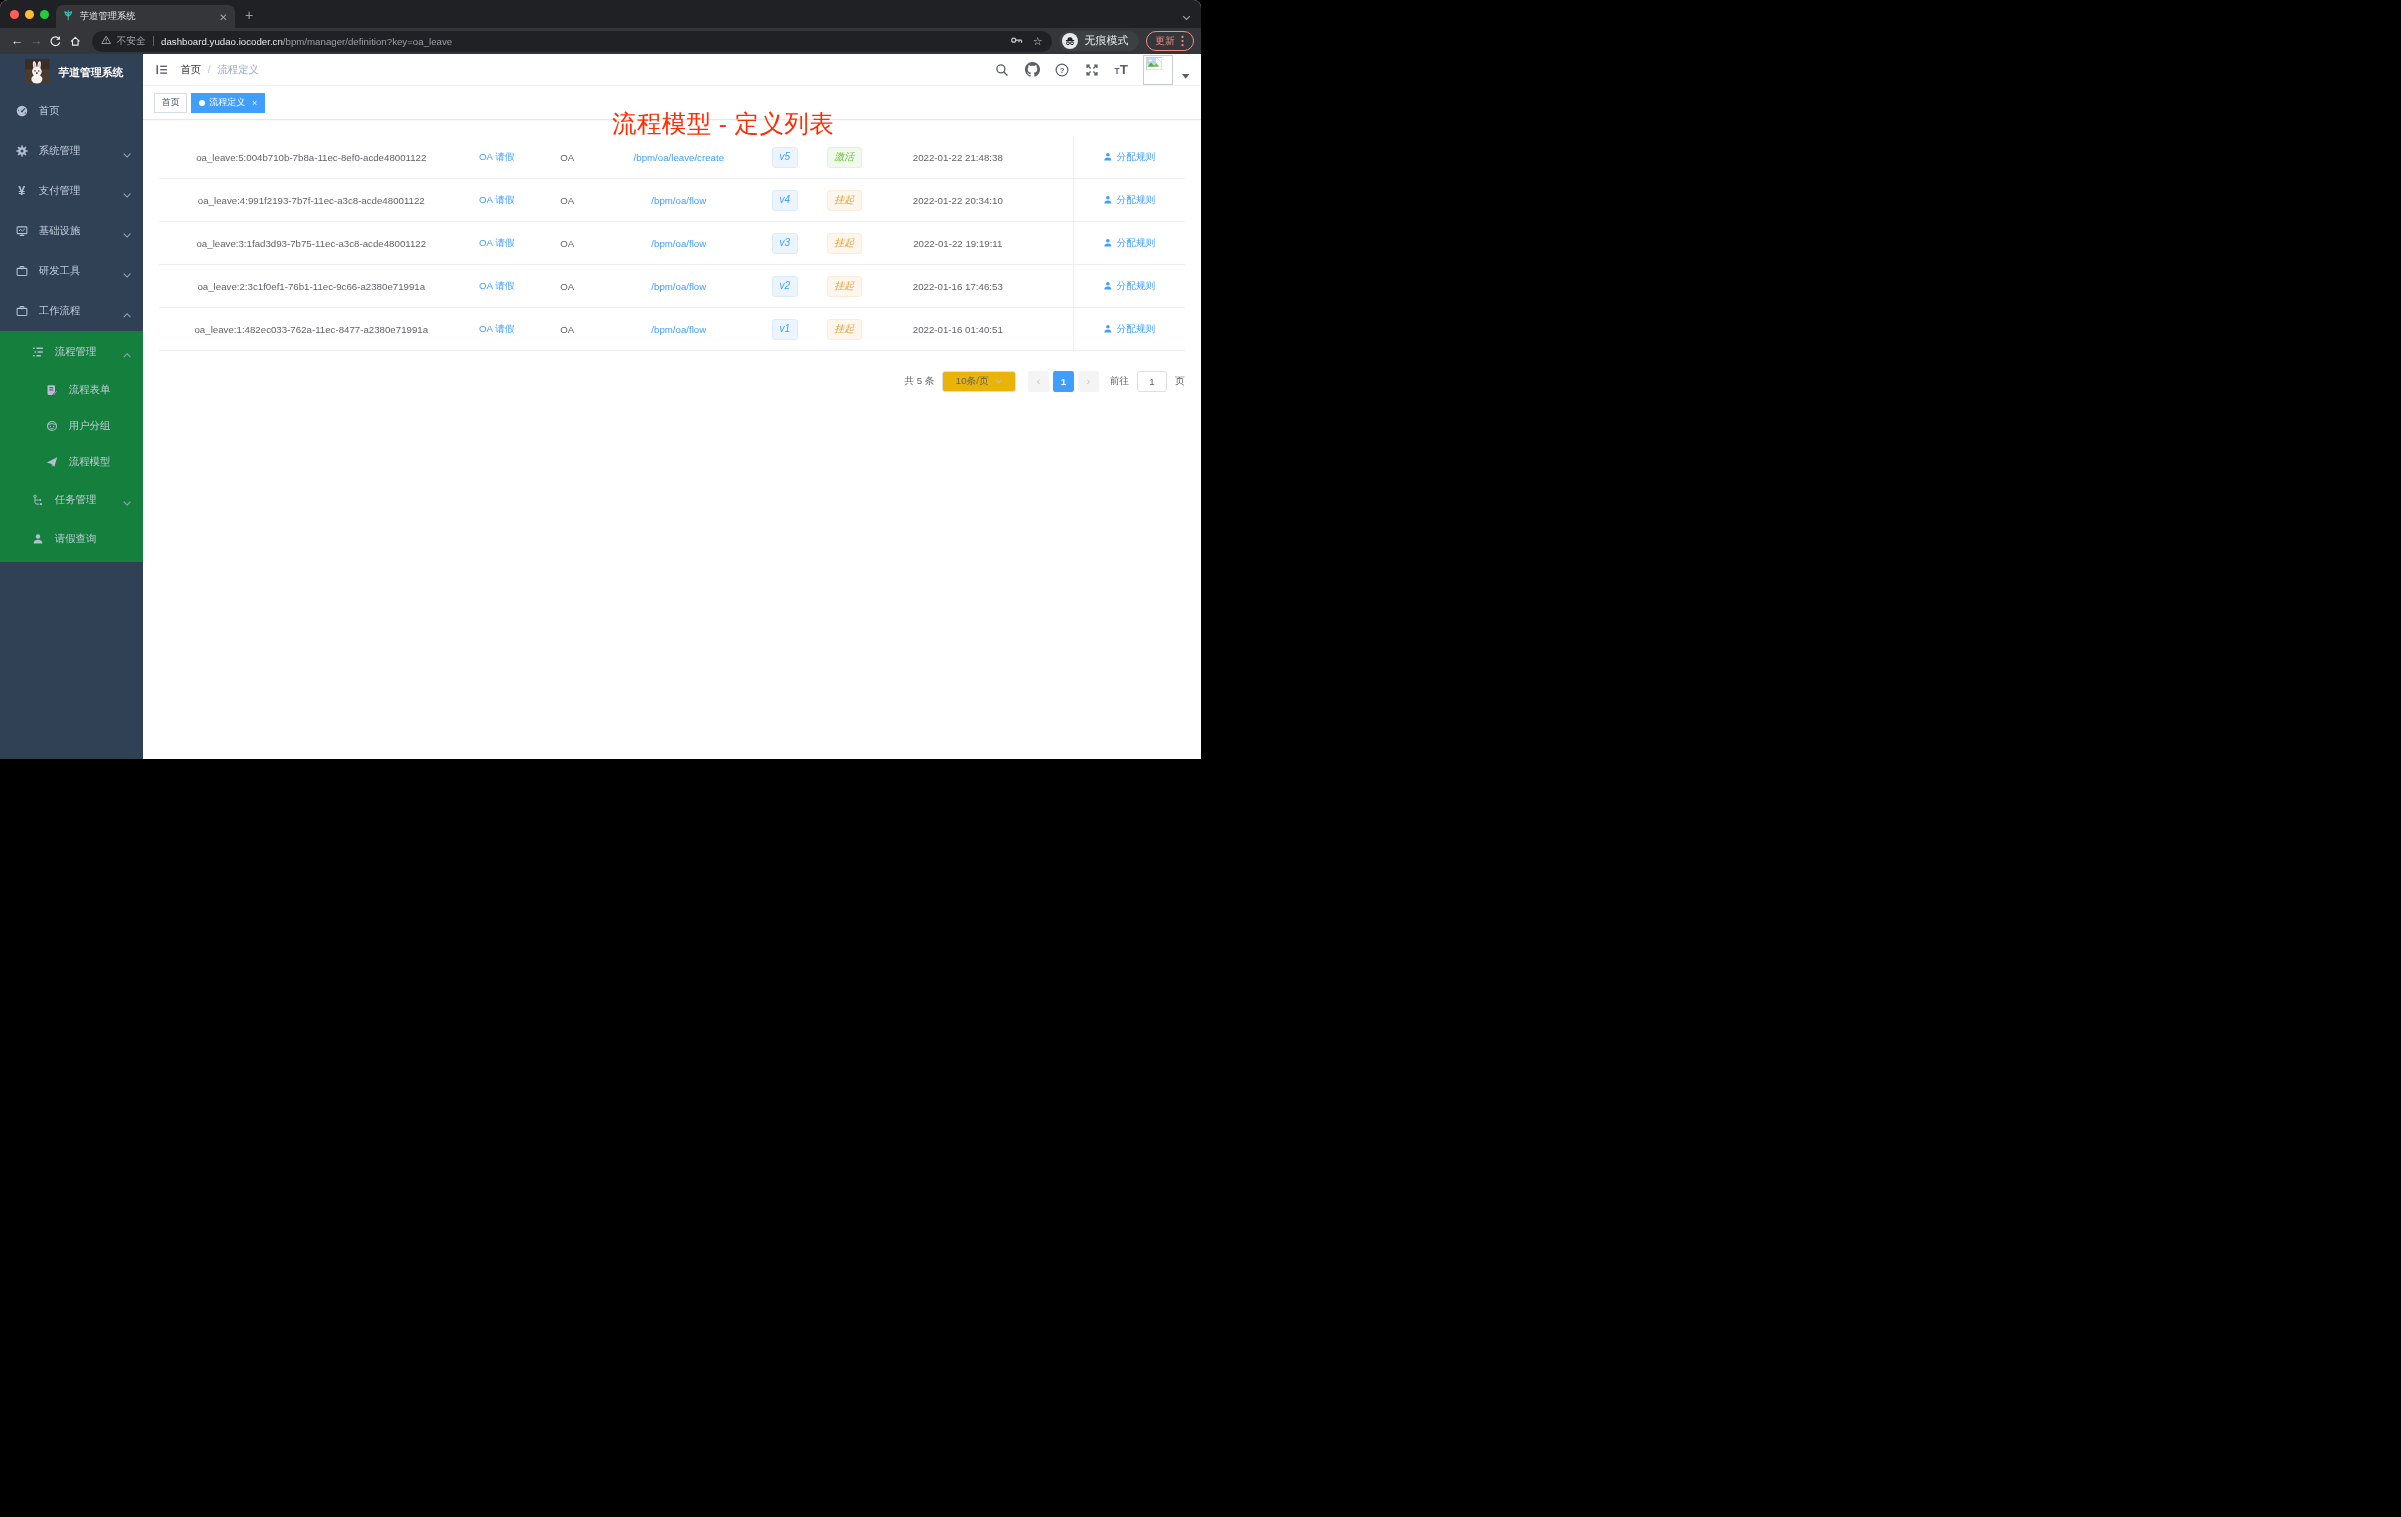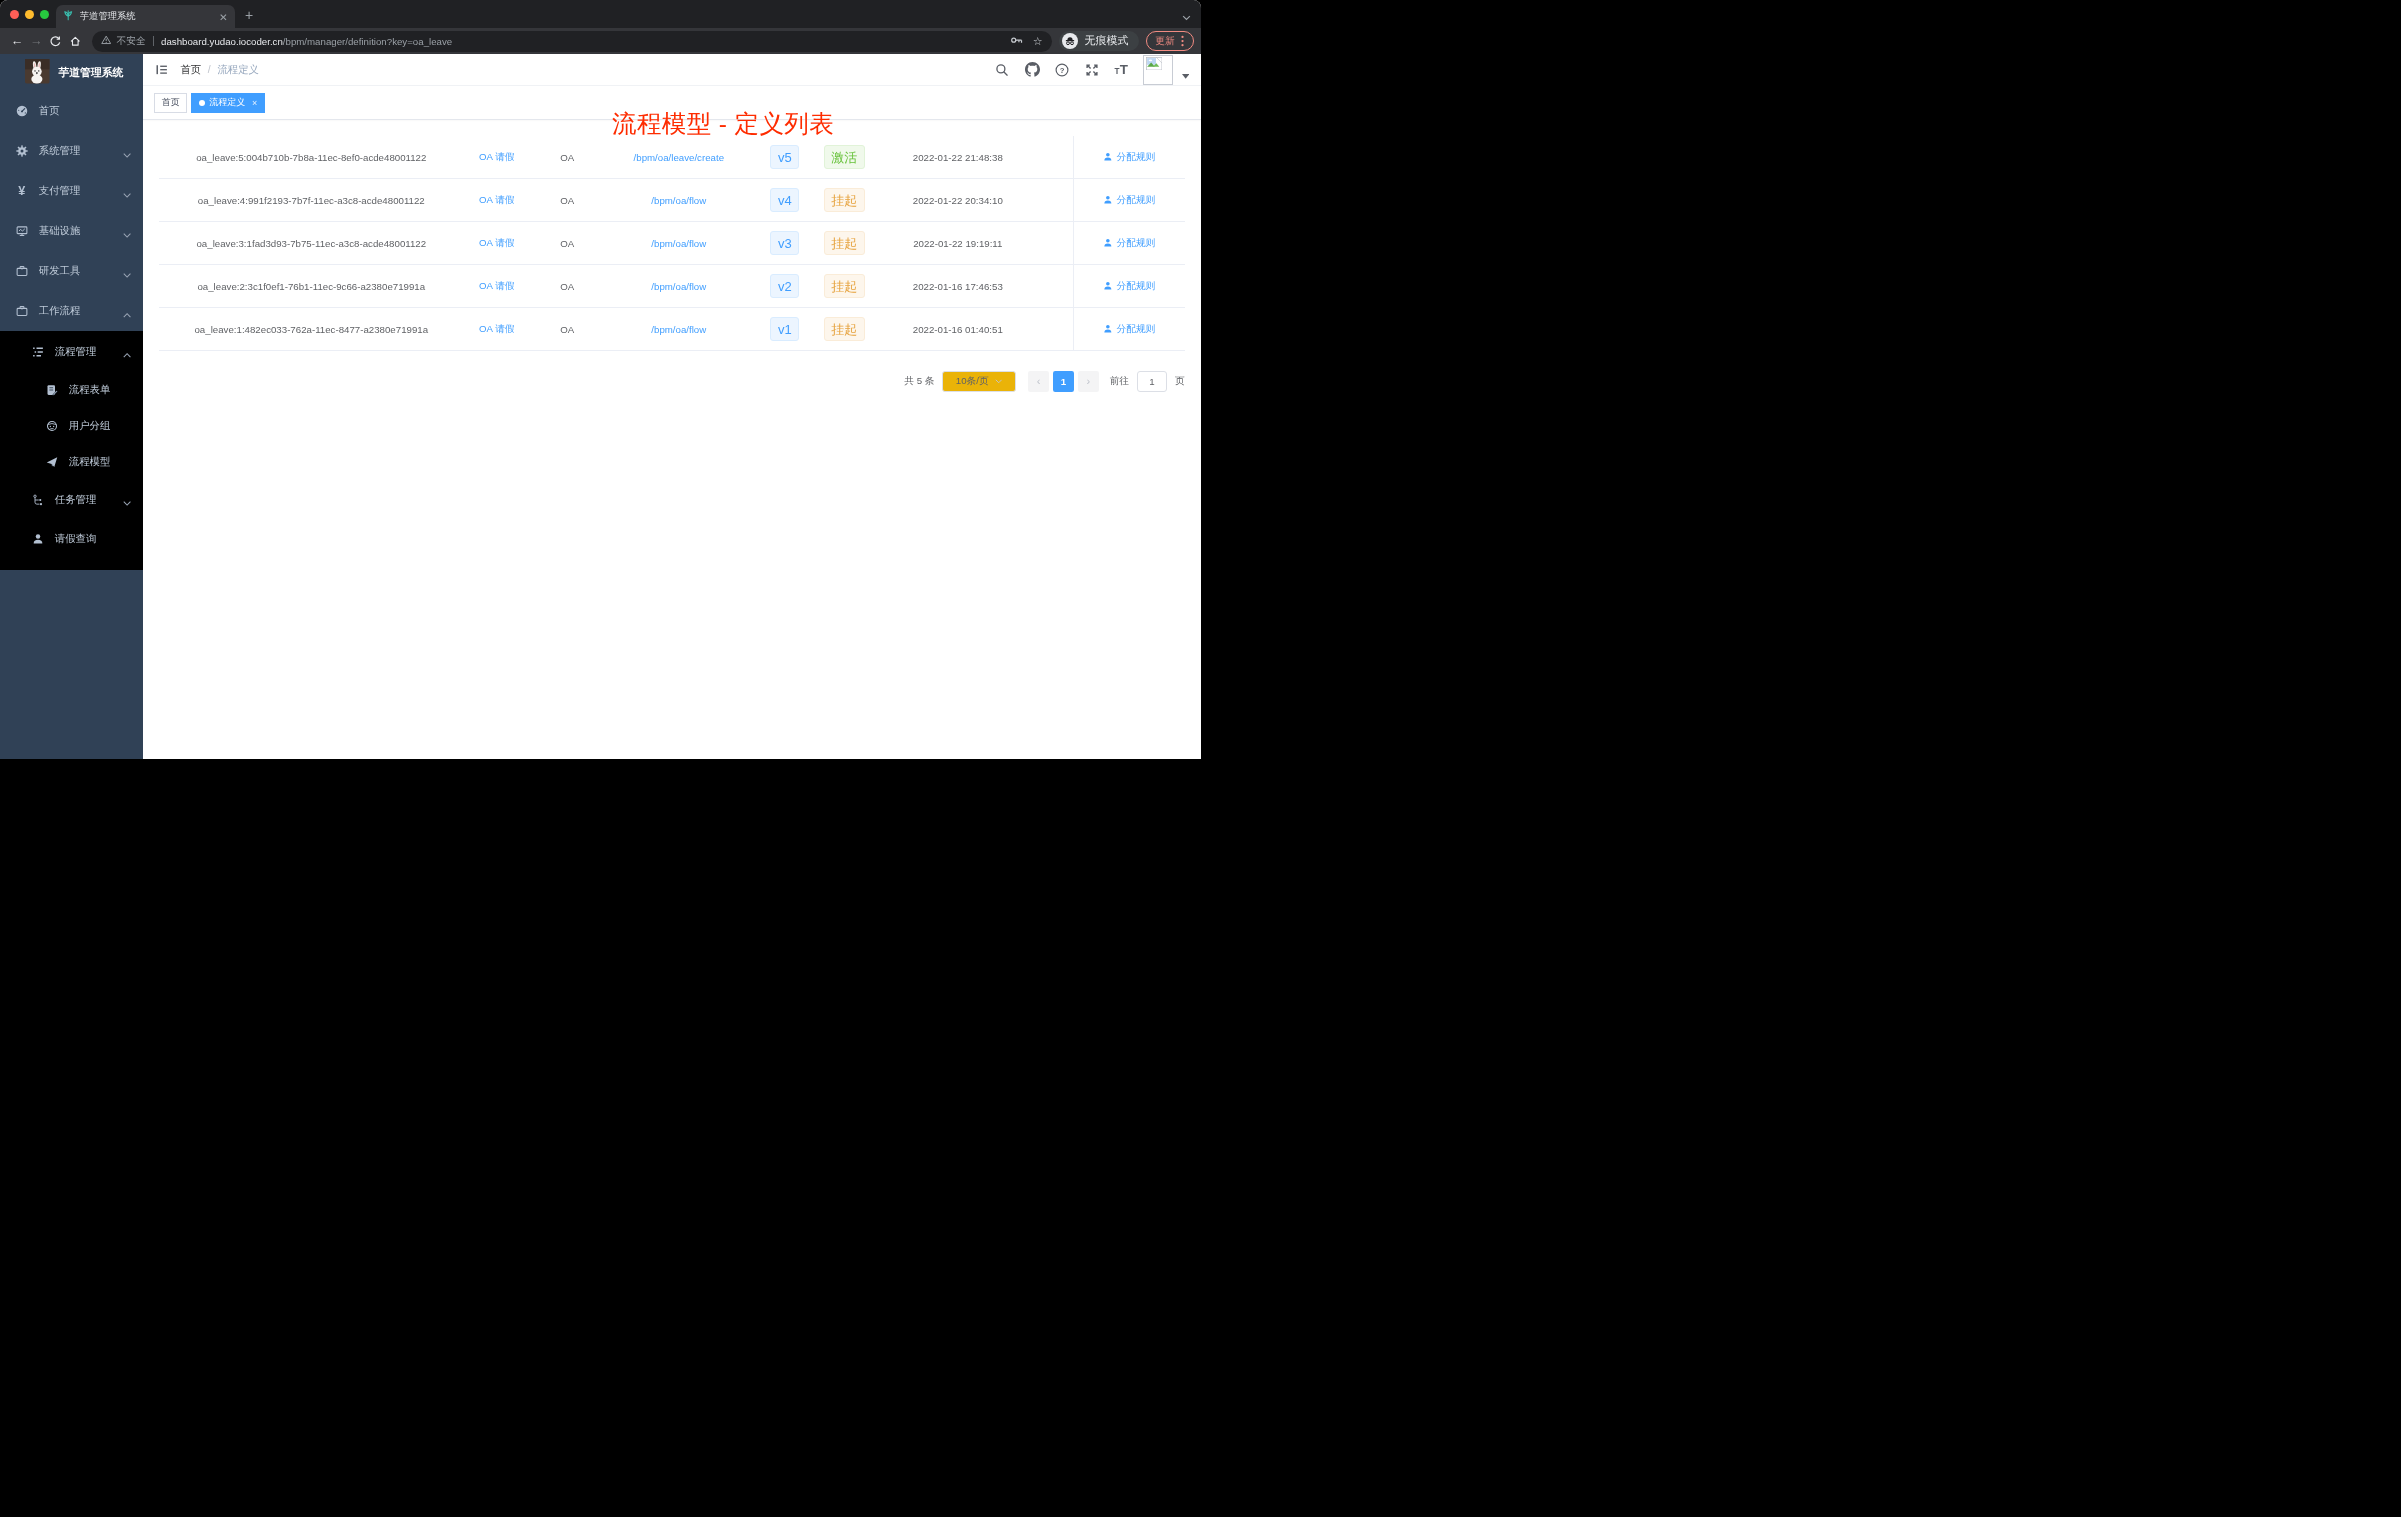--- a/index.html
+++ b/index.html
@@ -33,21 +33,21 @@
   
   .app{display:flex;height:705px;background:#fff;}
   .sidebar{width:143px;flex:0 0 143px;background:#304156;color:#bfcbd9;font-size:10.4px;overflow:hidden;}
   .logo-row{height:37px;display:flex;align-items:center;padding-left:25px;gap:9px;}
   .logo-row .apptitle{color:#fff;font-weight:700;font-size:10.8px;}
   .mi{display:flex;align-items:center;position:relative;cursor:pointer;}
   .mi .ic{width:13.4px;display:flex;justify-content:center;}
   .mi .lbl{margin-left:10.4px;}
   .mi .chev{position:absolute;right:12px;top:50%;margin-top:-2.2px;}
   .lvl1{height:40px;padding-left:15px;}
-  .sub{background:#000000;padding-bottom:11px;}
+  .sub{background:#15803d;padding-bottom:3px;}
   .sub1{height:36px;padding-left:31px;}
   .h55{height:41px;}.h53{height:39px;}.h54{height:40px;}
   .sub2{height:36px;padding-left:45px;}
 
   .main{flex:1;display:flex;flex-direction:column;position:relative;background:#fff;min-width:0;}
   .navbar{height:31px;display:flex;align-items:center;padding:0 12px;border-bottom:0.7px solid #f0f2f5;}
   .hamburger{margin-right:12px;display:flex;}
   .crumb{font-size:10.4px;color:#303133;display:flex;align-items:center;}
   .crumb .sep{color:#c0c4cc;margin:0 6.7px;}
   .crumb .cur{color:#97a8be;}
@@ -75,21 +75,21 @@
   .c-id{width:304px;}
   .c-name{width:67px;}
   .c-cat{width:74px;}
   .c-form{width:149px;}
   .c-ver{width:63px;}
   .c-status{width:56px;}
   .c-time{width:171px;}
   .c-fill{flex:1;}
   .c-op{width:111px;border-left:0.7px solid #ebeef5;align-self:stretch;display:flex;align-items:center;justify-content:center;}
   .link{color:#409eff;cursor:pointer;}
-  .etag{display:inline-block;font-size:13px;line-height:1;padding:4.5px 6.7px;border-radius:3px;border:0.7px solid;}
+  .etag{display:inline-block;font-size:10px;line-height:1;padding:4.5px 6.7px;border-radius:3px;border:0.7px solid;font-style:italic;}
   .etag.ver{background:#ecf5ff;border-color:#d9ecff;color:#409eff;}
   .etag.success{background:#f0f9eb;border-color:#e1f3d8;color:#67c23a;}
   .etag.warning{background:#fdf6ec;border-color:#faecd8;color:#e6a23c;}
   .oplink{display:inline-flex;align-items:center;gap:3.7px;color:#409eff;font-size:9.7px;cursor:pointer;}
 
   .pagination{display:flex;align-items:center;justify-content:flex-end;margin-top:19.3px;gap:0;font-size:9.7px;color:#606266;}
   .pg-total{margin-right:7.4px;}
   .pg-select{width:74px;height:21px;border:0.7px solid #dcdfe6;border-radius:3px;display:flex;align-items:center;justify-content:center;gap:6px;color:#606266;margin-right:10.4px;box-sizing:border-box;background:#eab308;}
   .pg-btn{width:21px;height:21px;border-radius:2.2px;background:#f4f4f5;color:#c0c4cc;display:flex;align-items:center;justify-content:center;font-size:11px;margin:0 1.9px;}
   .pg-page{width:21px;height:21px;border-radius:2.2px;background:#409eff;color:#fff;display:flex;align-items:center;justify-content:center;font-weight:600;margin:0 1.9px;}

